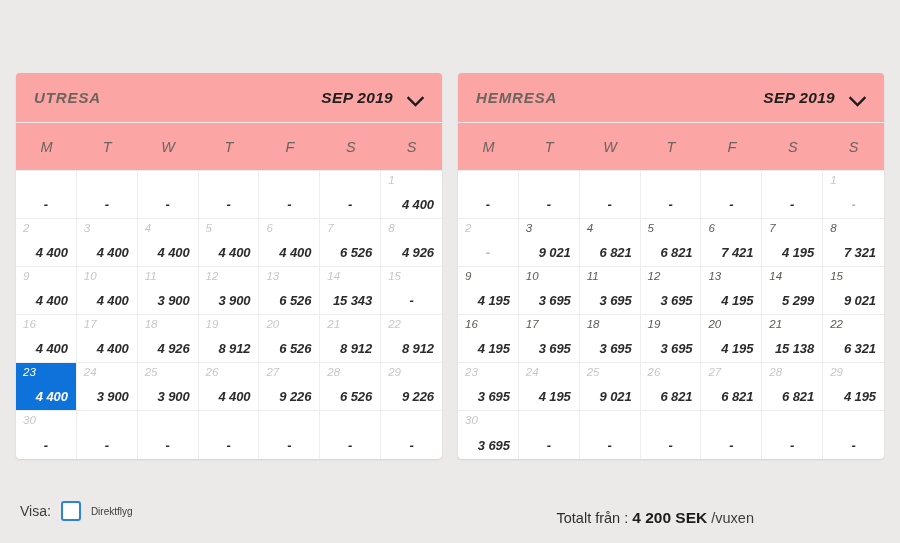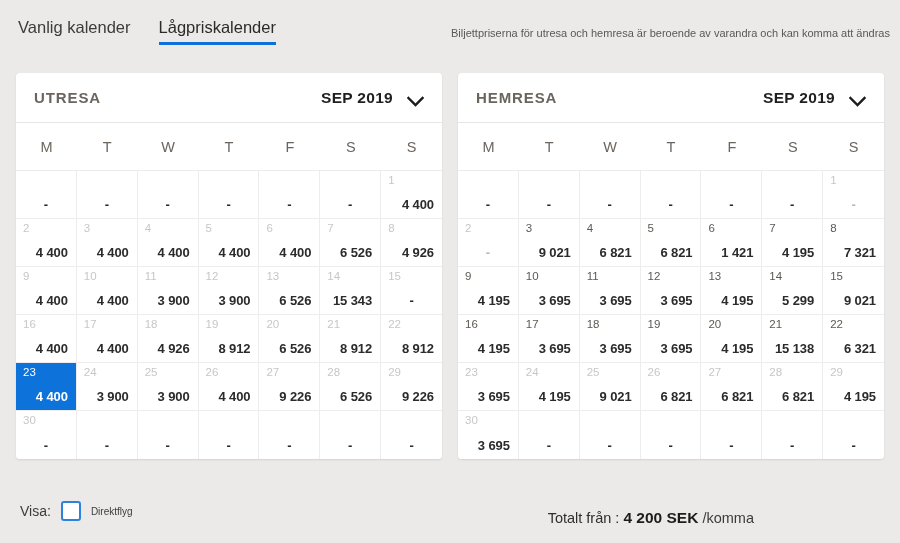--- a/index.html
+++ b/index.html
@@ -63,25 +63,26 @@
   .cards {
     position: absolute;
     left: 16px;
     top: 73px;
     width: 868px;
     display: flex;
     gap: 16px;
   }
   .card {
     width: 426px;
-    background: #ffffff;
+    background: #fca5a5;
     border-radius: 4px;
     box-shadow: 0 1px 2px rgba(0,0,0,0.10);
     overflow: hidden;
     box-sizing: border-box;
+    font-style: italic;
   }
 
   .card-head {
     height: 50px;
     display: flex;
     align-items: center;
     justify-content: space-between;
     padding: 0 18px;
     border-bottom: 1px solid #e6e6e6;
     box-sizing: border-box;
@@ -228,29 +229,20 @@
   .total-per {
     color: #3c3c3c;
   }
 </style>
 </head>
 <body>
 
 <div class="page">
 
   <div class="topbar">
-    <div class="tabs">
-      <div class="tab">
-        <span>Vanlig kalender</span>
-      </div>
-      <div class="tab active">
-        <span>Lågpriskalender</span>
-      </div>
-    </div>
-    <div class="disclaimer">Biljettpriserna för utresa och hemresa är beroende av varandra och kan komma att ändras</div>
   </div>
 
   <div class="cards">
 
     <div class="card">
       <div class="card-head">
         <div class="card-title">UTRESA</div>
         <div class="month-wrap">
           <span class="month-label">SEP 2019</span>
           <span class="chevron">
@@ -502,21 +494,21 @@
           <div class="cell dark">
             <span class="daynum">4</span>
             <span class="price">6 821</span>
           </div>
           <div class="cell dark">
             <span class="daynum">5</span>
             <span class="price">6 821</span>
           </div>
           <div class="cell dark">
             <span class="daynum">6</span>
-            <span class="price">1 421</span>
+            <span class="price">7 421</span>
           </div>
           <div class="cell dark">
             <span class="daynum">7</span>
             <span class="price">4 195</span>
           </div>
           <div class="cell dark">
             <span class="daynum">8</span>
             <span class="price">7 321</span>
           </div>
           <div class="cell dark">
@@ -638,18 +630,18 @@
 
   <div class="bottombar">
     <div class="visa-group">
       <span class="visa-label">Visa:</span>
       <span class="checkbox"></span>
       <span class="checkbox-text">Direktflyg</span>
     </div>
     <div class="total-group">
       <span>Totalt från :</span>
       <span class="total-amount">4 200 SEK</span>
-      <span class="total-per">/komma</span>
+      <span class="total-per">/vuxen</span>
     </div>
 
   </div>
 
 </div>
 
 </body></html>

